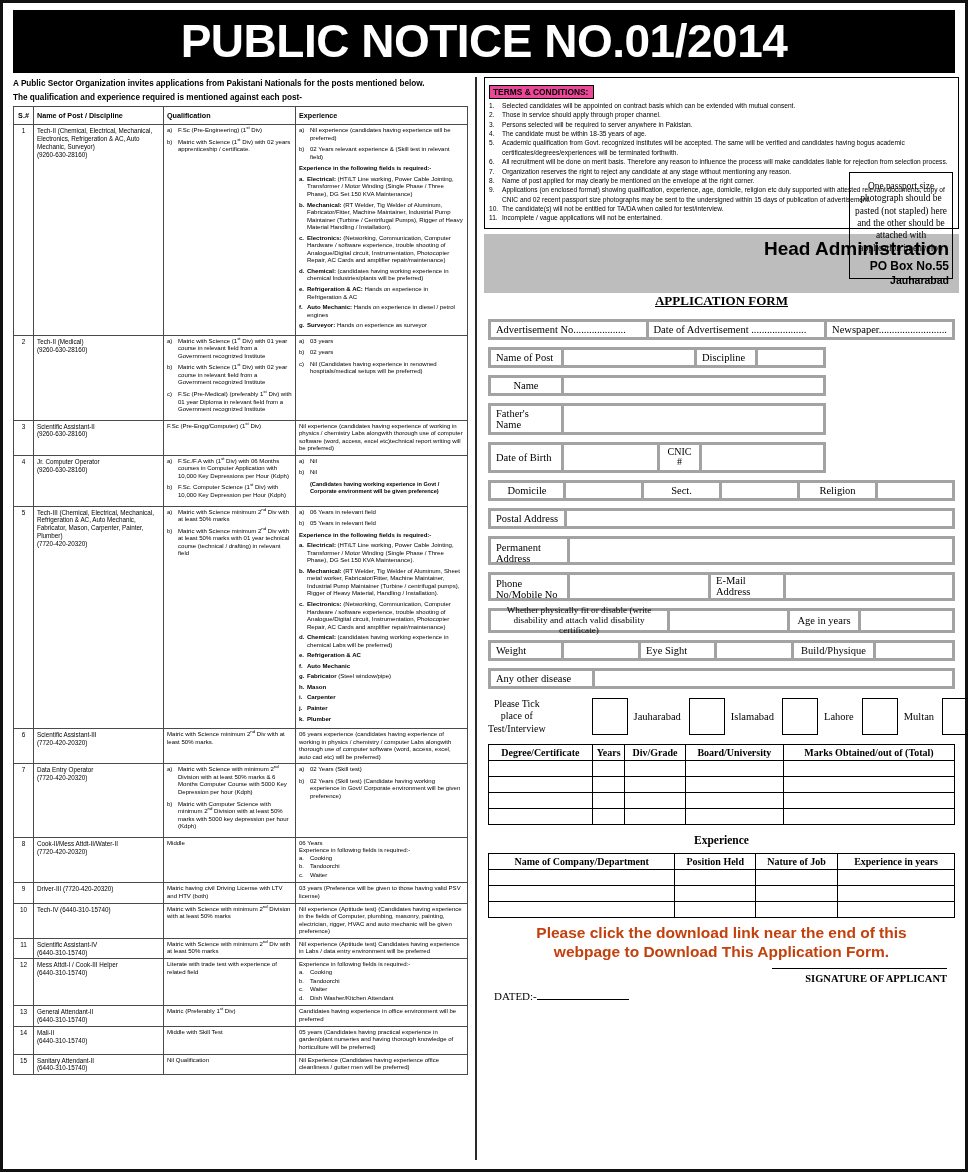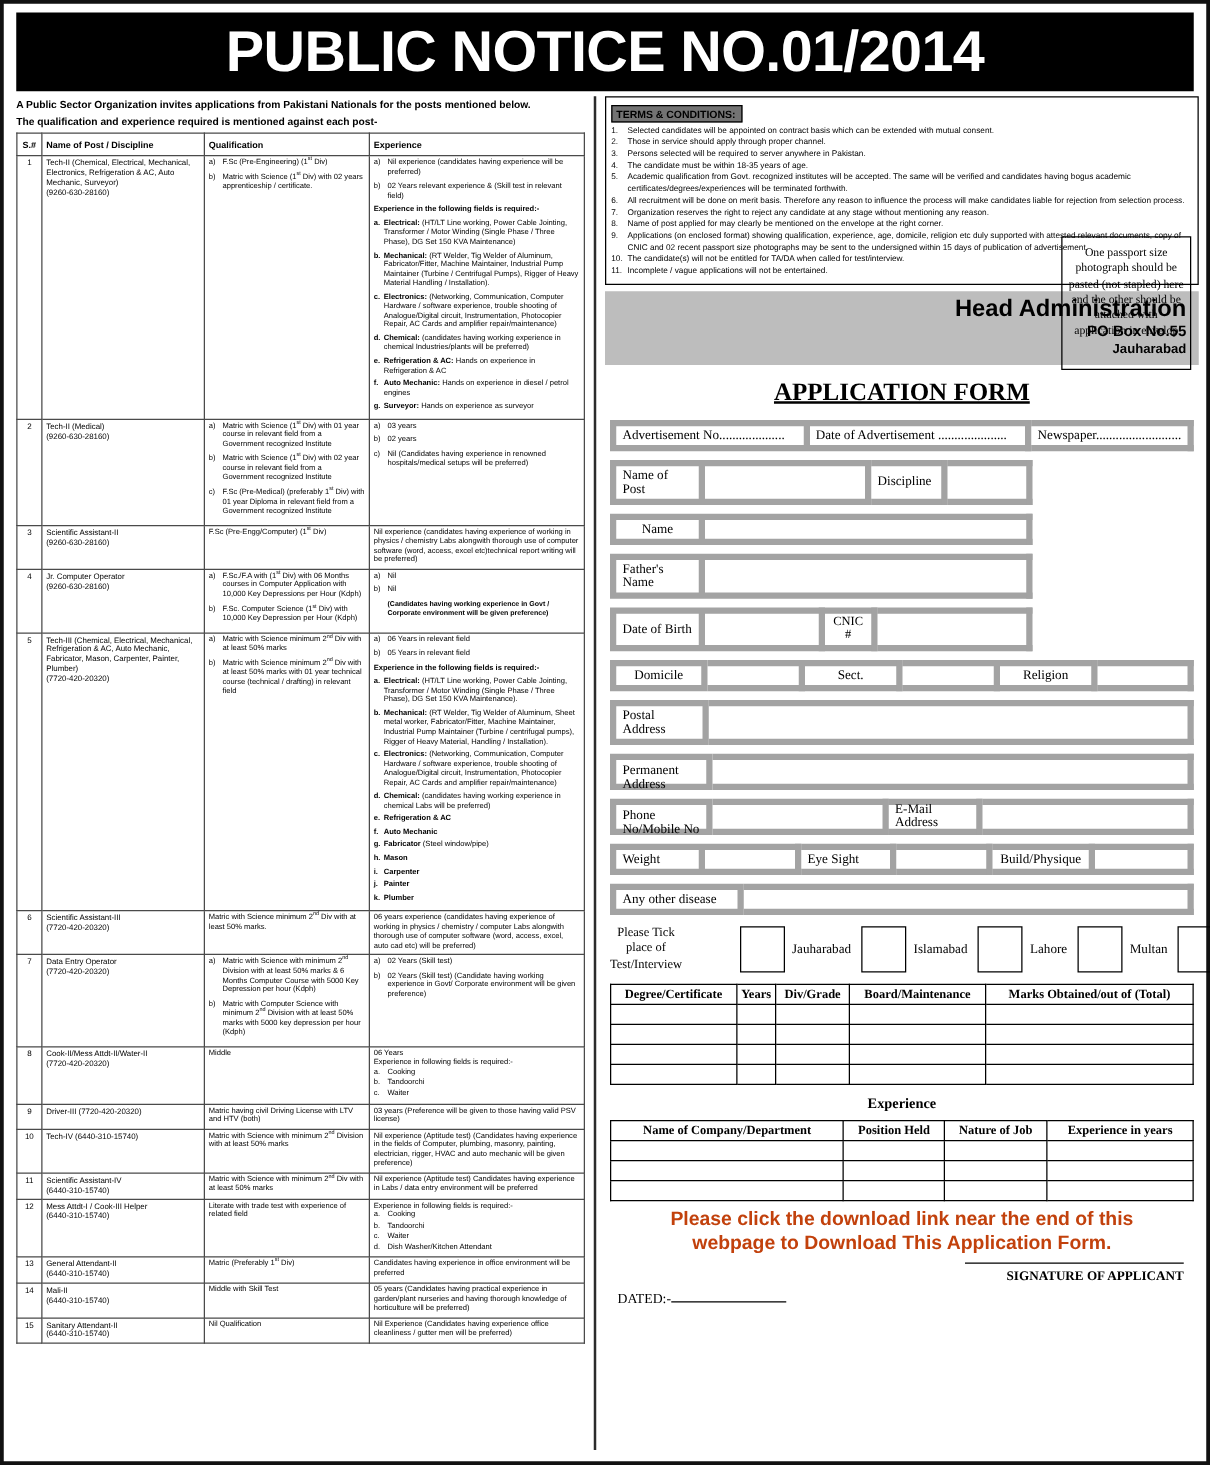--- a/index.html
+++ b/index.html
@@ -116,21 +116,21 @@
   sup { font-size: 0.72em; vertical-align: super; line-height: 0; }
 
   
   .tc-box {
     border: 1px solid #000;
     padding: 3px 4px 5px 4px;
     margin-bottom: 2px;
   }
   .tc-title {
     display: inline-block;
-    background: #737373;
+    background: #ec4899;
     border: 1px solid #000;
     font-weight: bold;
     font-size: 8.4px;
     padding: 1px 5px 1px 3px;
     margin-bottom: 2px;
   }
   .tc-list { margin: 0; padding: 0; list-style: none; font-size: 6.6px; line-height: 1.42; }
   .tc-list li { display: flex; margin-bottom: 0px; }
   .tc-list li .num { width: 13px; flex: 0 0 13px; }
   .tc-list li .txt { flex: 1 1 auto; }
@@ -142,34 +142,34 @@
     margin-top: 5px;
   }
   .ha-1 { font-size: 19px; font-weight: bold; font-family: "Liberation Sans", sans-serif; line-height: 1.05; }
   .ha-2 { font-size: 12px; font-weight: bold; line-height: 1.25; }
   .ha-3 { font-size: 10.5px; font-weight: bold; line-height: 1.25; }
 
   .appform-title {
     text-align: center;
     font-family: "Liberation Serif", serif;
     font-weight: bold;
-    font-size: 20px;
+    font-size: 13px;
     text-decoration: underline;
-    margin: 11px 0 10px 0;
+    margin: 0 0 10px 0;
   }
 
   .form {
     font-family: "Liberation Serif", serif;
     font-size: 10.5px;
     padding: 0 4px;
     position: relative;
   }
   .frow { display: flex; margin-bottom: 7px; }
   .cell {
-    border: 5px solid #a3a3a3;
+    border: 3px solid #a3a3a3;
     padding: 2px 5px;
     min-height: 19px;
     display: flex;
     align-items: center;
   }
   .cell.center { justify-content: center; text-align: center; }
   .cell.blank { }
 
   .photo-box {
     position: absolute;
@@ -748,20 +748,26 @@
           <div class="cell blank" style="flex:1;border-left:none;height:29px"></div>
         </div>
 
         <div class="frow">
           <div class="cell" style="width:82px;height:29px;align-items:flex-start;padding-top:3px;line-height:1.12">Phone No/Mobile No</div>
           <div class="cell blank" style="width:141px;border-left:none;height:29px"></div>
           <div class="cell" style="width:75px;border-left:none;height:29px">E-Mail Address</div>
           <div class="cell blank" style="flex:1;border-left:none;height:29px"></div>
         </div>
 
+        <div class="frow">
+          <div class="cell center" style="width:182px;height:25px;line-height:1.12;font-size:9.2px">Whether physically fit or disable (write disability and attach valid disability certificate)</div>
+          <div class="cell blank" style="width:120px;border-left:none;height:25px"></div>
+          <div class="cell center" style="width:71px;border-left:none;height:25px">Age in years</div>
+          <div class="cell blank" style="flex:1;border-left:none;height:25px"></div>
+        </div>
 
         <div class="frow">
           <div class="cell" style="width:76px">Weight</div>
           <div class="cell blank" style="width:77px;border-left:none"></div>
           <div class="cell" style="width:76px;border-left:none">Eye Sight</div>
           <div class="cell blank" style="width:77px;border-left:none"></div>
           <div class="cell center" style="width:82px;border-left:none">Build/Physique</div>
           <div class="cell blank" style="flex:1;border-left:none"></div>
         </div>
 
@@ -785,21 +791,21 @@
               <div class="tickname">Karachi</div>
             </div>
         </div>
 
         <table class="gridtbl">
           <thead>
               <tr id="edu-head">
                 <th>Degree/Certificate</th>
                 <th>Years</th>
                 <th>Div/Grade</th>
-                <th>Board/Maintenance</th>
+                <th>Board/University</th>
                 <th>Marks Obtained/out of (Total)</th>
               </tr>
             </thead>
           <tbody id="edu-body">
               <tr>
                 <td></td>
                 <td></td>
                 <td></td>
                 <td></td>
                 <td></td>

